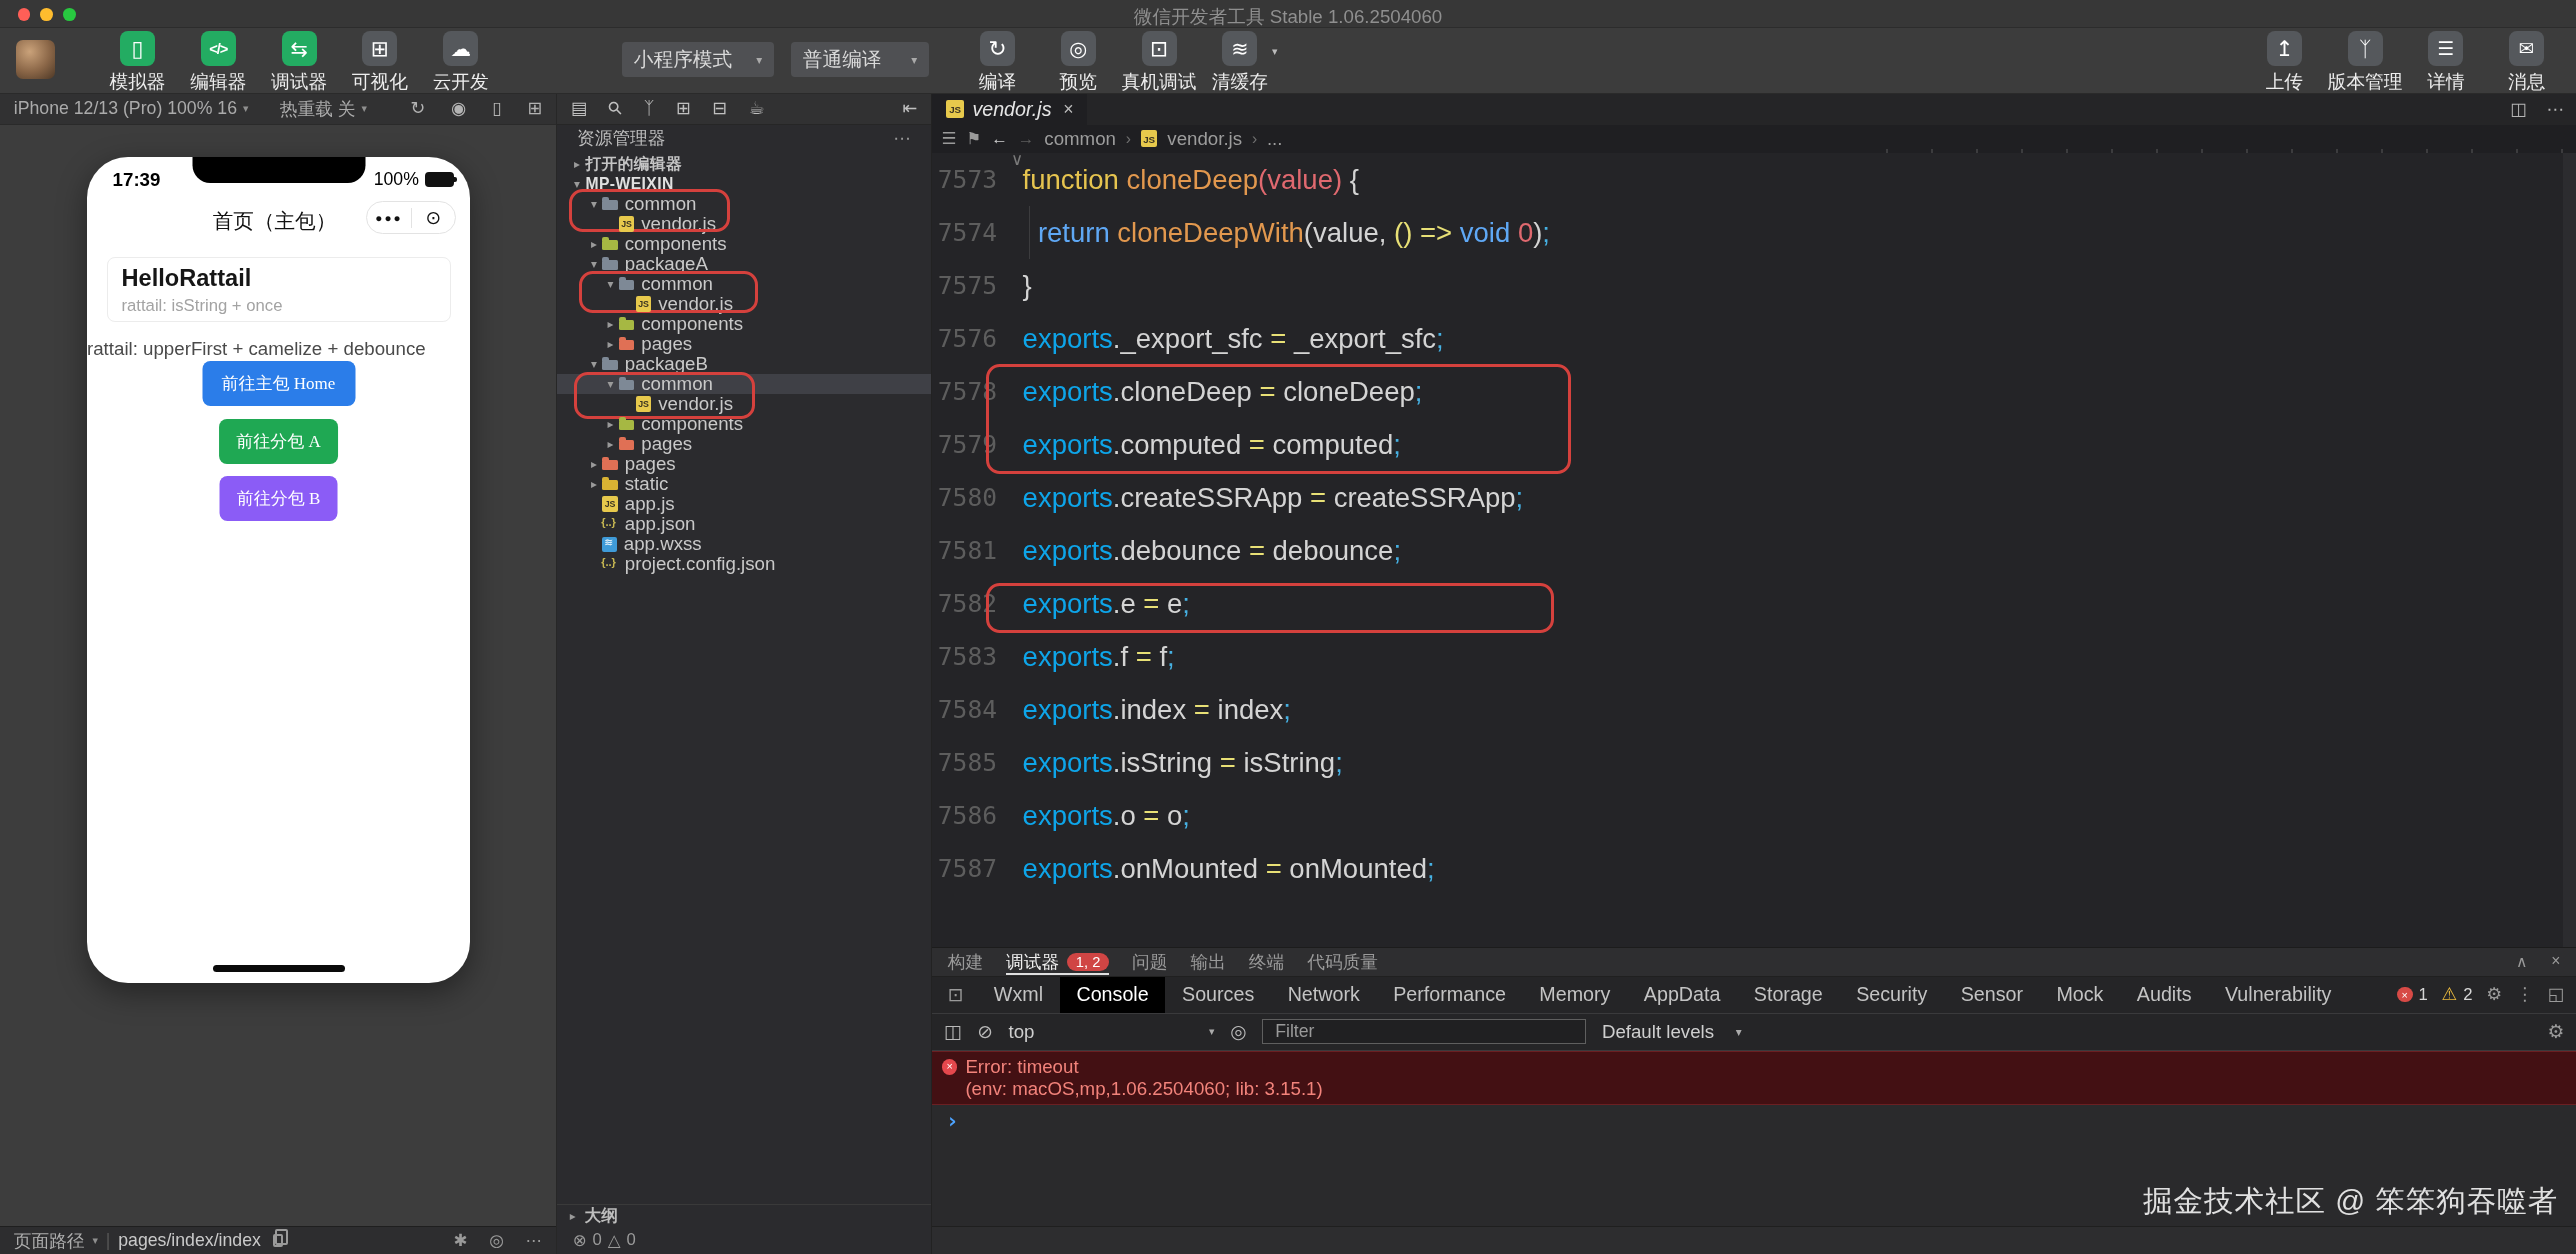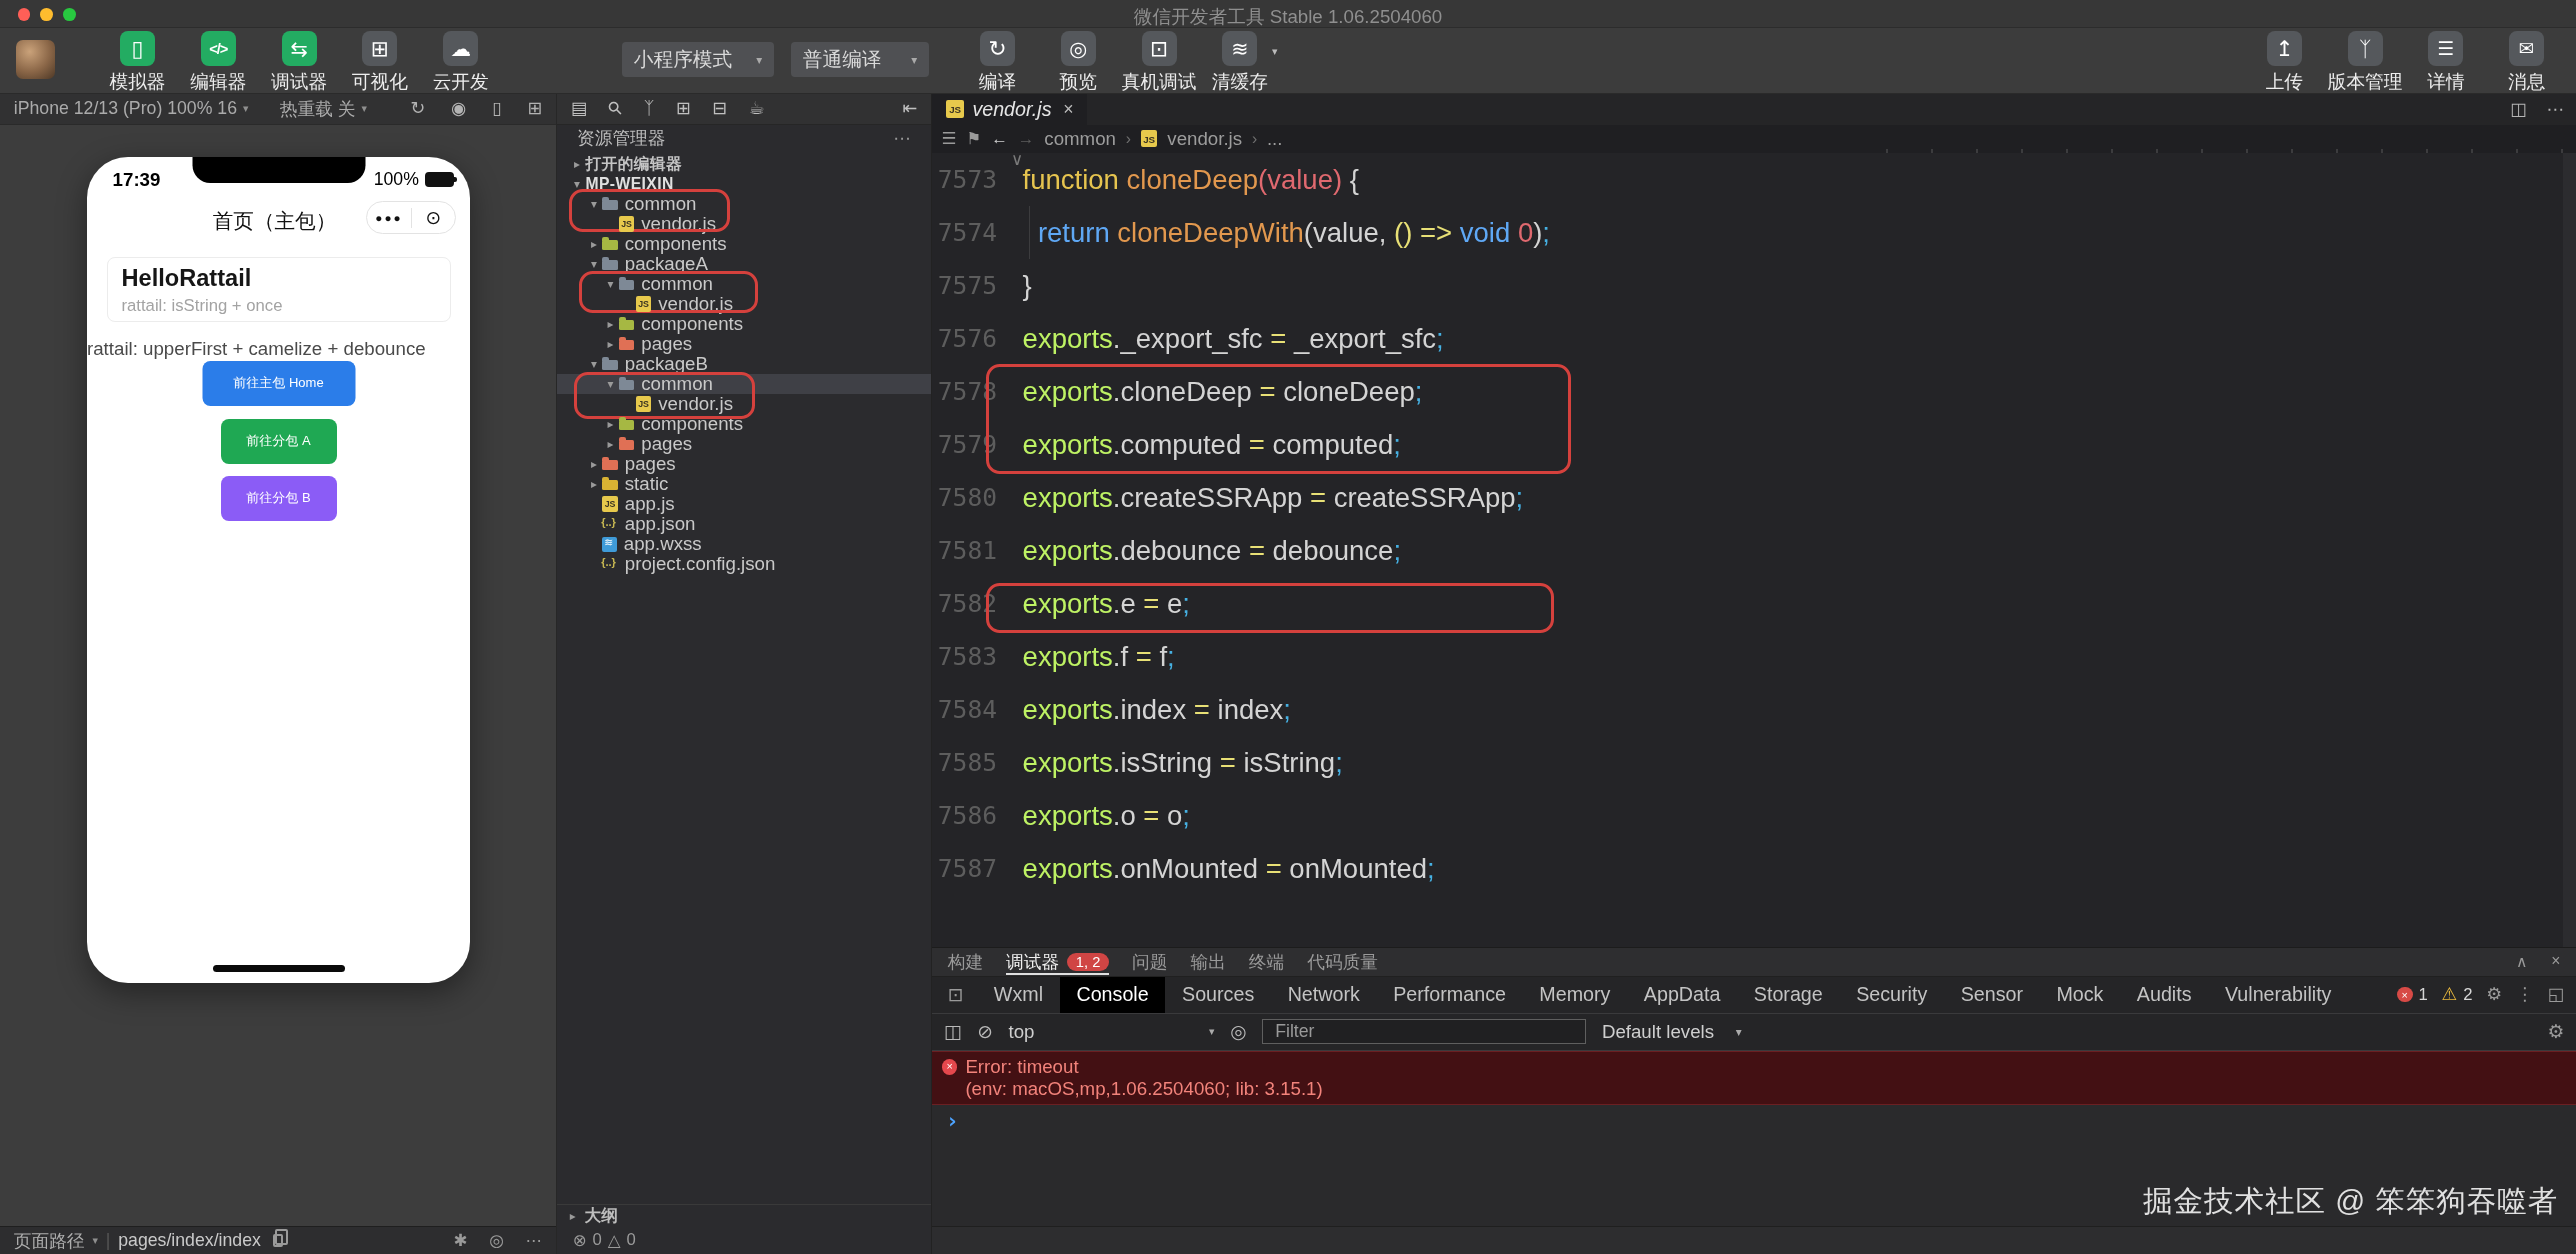--- a/index.html
+++ b/index.html
@@ -75,21 +75,21 @@
   .capsule{position:absolute;right:13.8px;top:5.9px;width:90px;height:33px;border:1.5px solid #e3e3e3;border-radius:16.7px;
     display:flex;align-items:center;background:#fff;}
   .cap-dots{flex:1;text-align:center;font-size:11.8px;letter-spacing:2px;color:#111;}
   .cap-div{width:1px;height:19.7px;background:#e3e3e3;}
   .cap-target{flex:1;text-align:center;font-size:18.7px;color:#111;}
   .p-card{position:absolute;left:19.7px;top:100px;width:344px;height:65px;border:1px solid #ececec;border-radius:7.9px;padding:7.9px 13.8px;}
   .p-card-title{font-size:23.6px;font-weight:bold;color:#161616;}
   .p-card-sub{margin-top:3.9px;font-size:16.7px;color:#a3a3a3;}
   .p-line{position:absolute;left:0;right:0;top:181px;text-align:left;font-size:18.7px;color:#4a4a4a;}
   .p-btn{position:absolute;left:50%;transform:translateX(-50%);height:45px;border:none;border-radius:7.9px;color:#fff;
-    font-size:13px;display:flex;align-items:center;justify-content:center;cursor:pointer;white-space:nowrap;padding:0 17.7px;}
+    font-size:17px;display:flex;align-items:center;justify-content:center;cursor:pointer;white-space:nowrap;padding:0 17.7px;font-family:Liberation Serif, serif;}
   .p-btn.b0{top:204px;min-width:153px;}
   .p-btn.b1{top:262px;min-width:116px;}
   .p-btn.b2{top:319px;min-width:116px;}
   .homebar{position:absolute;left:50%;transform:translateX(-50%);bottom:10.8px;width:132px;height:6.9px;border-radius:3.9px;background:#0a0a0a;}
   .sim-bottombar{height:28.5px;background:#2d2d2f;border-top:1px solid #1f1f1f;display:flex;align-items:center;
     padding:0 13.8px;font-size:17.7px;color:#aeaeae;gap:7.9px;}
   .sb-path{color:#cacaca;}
   .sb-sep{color:#555;}
   .icon-copy{position:relative;width:10.8px;height:12.8px;border:2px solid #9a9a9a;border-radius:2px;margin-left:3.9px;}
   .icon-copy::before{content:"";position:absolute;right:-6.9px;top:-6.9px;width:9.8px;height:11.8px;border:2px solid #9a9a9a;border-radius:2px;}
@@ -145,21 +145,21 @@
   .bc-fwd{color:#5d5d5d;}
   .bc-sep{color:#6f6f6f;font-size:15.7px;}
   .breadcrumb .jsbadge{width:16.7px;height:16.7px;}
   .breadcrumb::after{content:"";position:absolute;right:0;bottom:0;left:58%;height:3.9px;
     background:repeating-linear-gradient(90deg,#3c3c3e 0 2px,transparent 2px 45px);}
   .code{flex:1;position:relative;background:#242427;overflow:hidden;font-family:"DejaVu Sans Mono",monospace;}
   .cline{height:53px;display:flex;align-items:center;}
   .lnum{width:65px;text-align:right;color:#5d5d5d;font-size:24.6px;flex:none;font-family:"DejaVu Sans Mono",monospace;}
   .ltxt{margin-left:25.6px;font-size:27.5px;white-space:pre;font-family:"DejaVu Sans Mono",monospace;}
   .tk-kw{color:#e6c44f}.tk-blu{color:#5fa8f5}.tk-fn{color:#e2984e}.tk-red{color:#e0696f}
-  .tk-pur{color:#bef264}.tk-fg{color:#d4d4d4}.tk-op{color:#e8e076}.tk-cy{color:#46b1e3}
+  .tk-pur{color:#0ea5e9}.tk-fg{color:#d4d4d4}.tk-op{color:#e8e076}.tk-cy{color:#46b1e3}
   .fold{position:absolute;left:79px;top:-3.9px;color:#7a7a7a;font-size:16.7px;}
   .vscroll{position:absolute;right:0;top:0;width:12.8px;height:100%;background:rgba(60,60,62,.35);}
   .guide{position:absolute;left:97px;top:53px;width:1px;height:53px;background:#3c3c3e;}
 
   
   .console{height:279px;background:#2a2a2c;border-top:1px solid #1c1c1c;display:flex;flex-direction:column;position:relative;}
   .prow-a{height:28.5px;background:#2e2e30;border-bottom:1px solid #202020;display:flex;align-items:center;
     padding:0 15.7px;gap:27.5px;font-size:17.7px;color:#9a9a9a;}
   .ptab{display:flex;align-items:center;gap:7.9px;height:100%;position:relative;cursor:pointer;}
   .ptab.active{color:#f0f0f0;}

